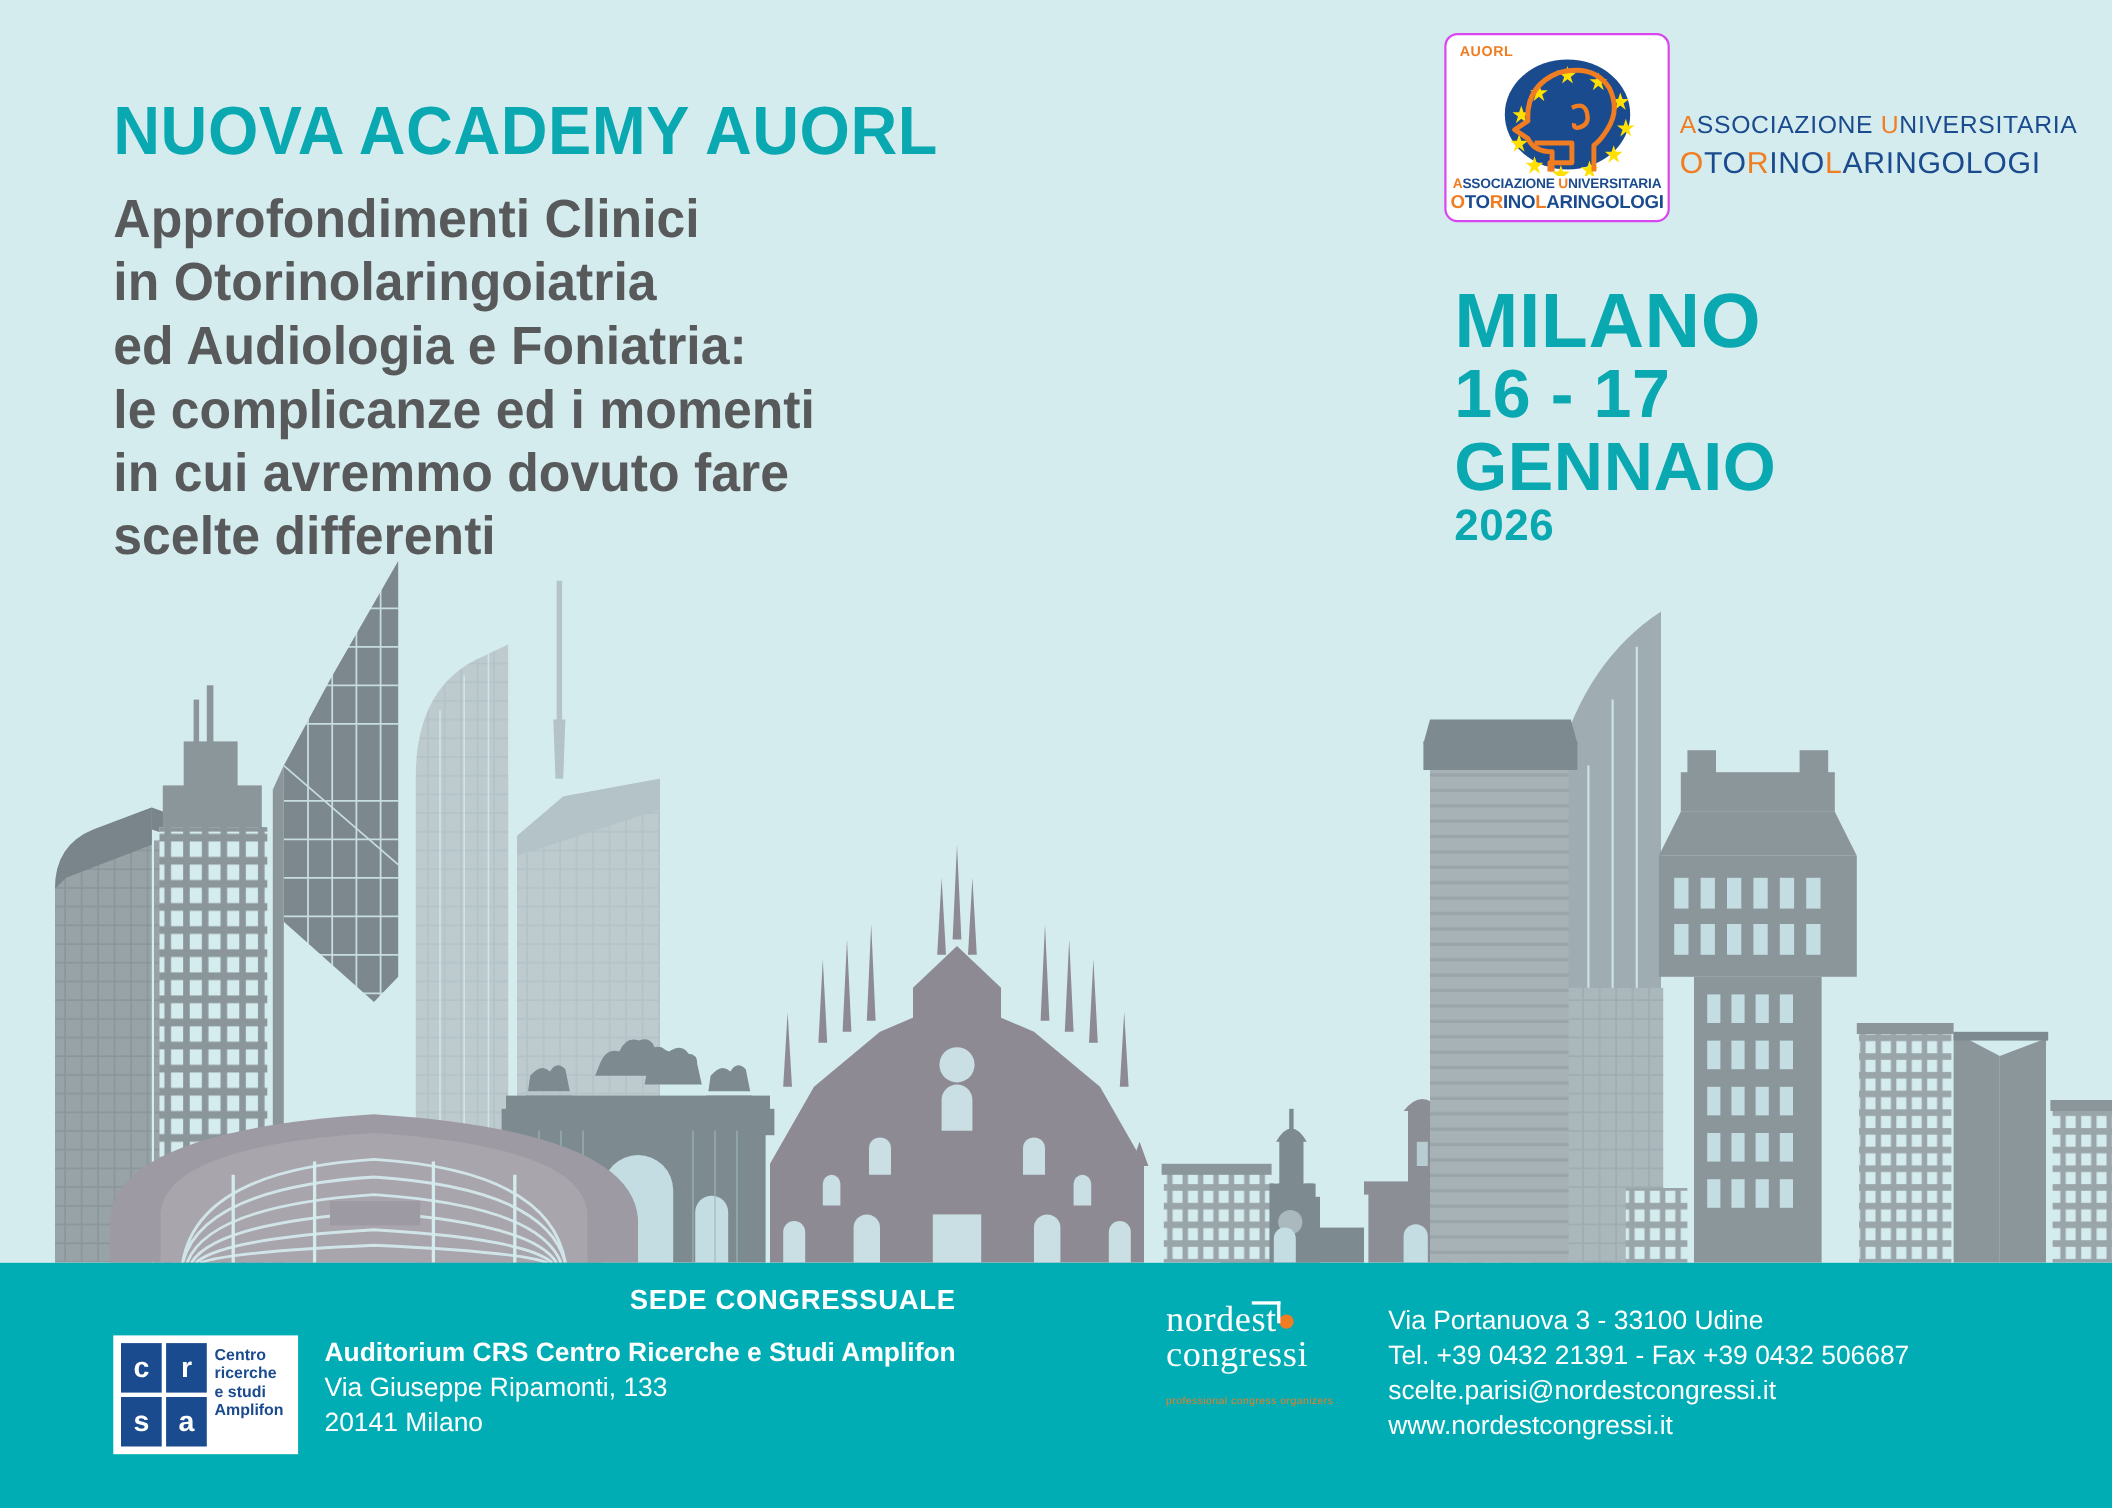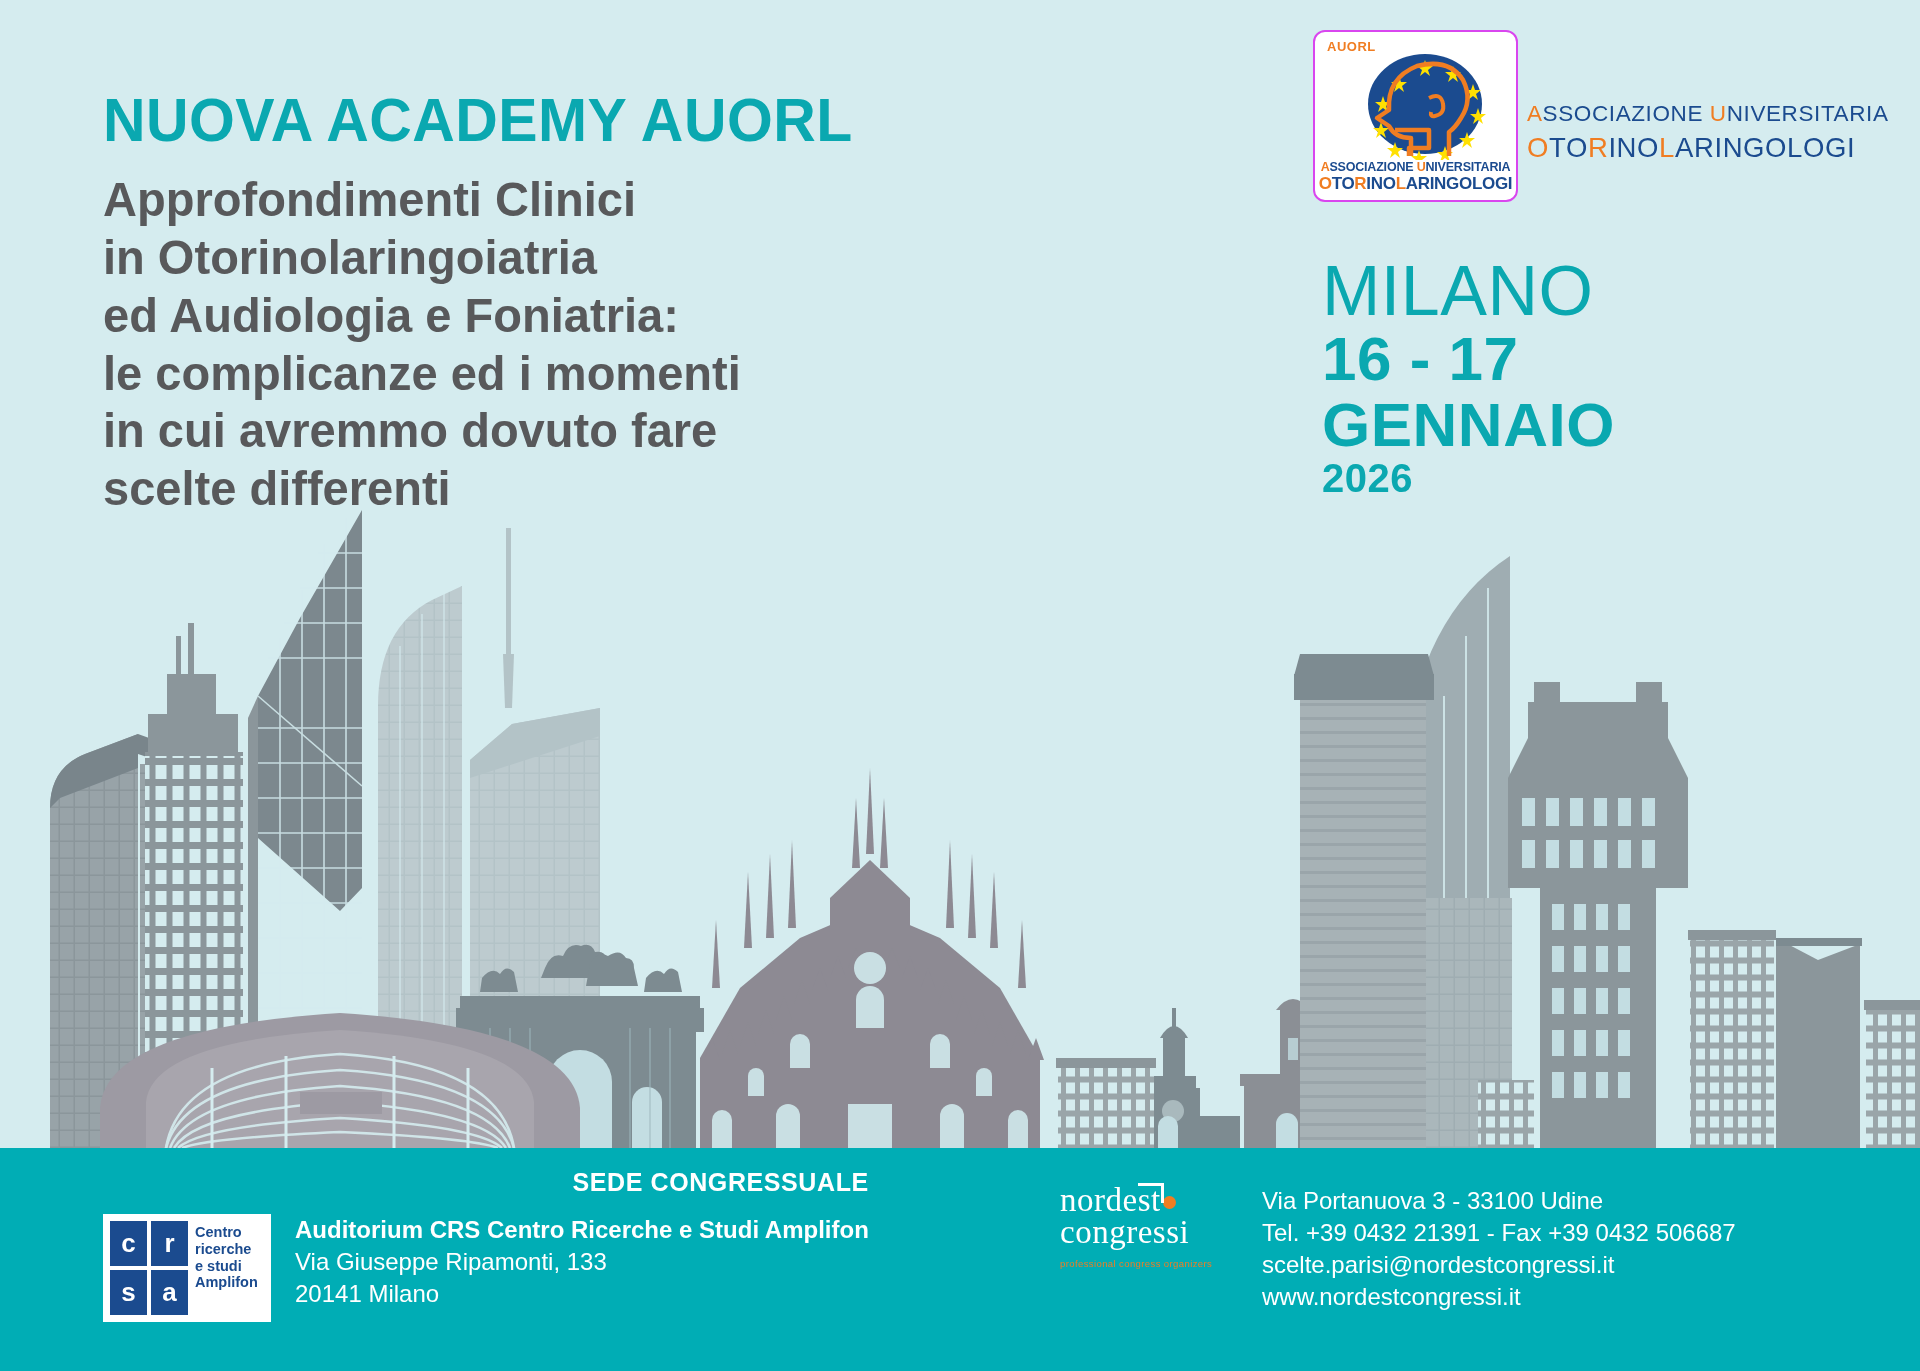--- a/index.html
+++ b/index.html
@@ -46,21 +46,21 @@
   .cl-orange { color:#f07d22; }
   .cl-blue { color:#1b4b8f; }
 
   
   .assoc-text { position:absolute; left:1527px; top:100px; }
   .assoc-l1 { font-size:22.5px; letter-spacing:0.6px; white-space:nowrap; line-height:1.25; }
   .assoc-l2 { font-size:27.5px; letter-spacing:0.6px; white-space:nowrap; line-height:1.25; margin-top:3px; }
 
   
   .date-block { position:absolute; left:1322px; top:258px; color:#0aa8b0; }
-  .date-city { font-size:70px; font-weight:normal; line-height:0.97; letter-spacing:0.5px; }
+  .date-city { font-size:70px; font-weight:bold; line-height:0.97; letter-spacing:0.5px; }
   .date-days { font-size:62px; font-weight:bold; line-height:1.06; letter-spacing:0.5px; }
   .date-month { font-size:62px; font-weight:bold; line-height:1.06; letter-spacing:0.5px; }
   .date-year { font-size:40px; font-weight:bold; line-height:1.06; letter-spacing:0.5px; }
 
   
   .skyline { position:absolute; left:0; bottom:223px; width:1920px; height:680px; }
 
   
   .footer {
     position:absolute; left:0; bottom:0; width:1920px; height:223px;
@@ -96,21 +96,21 @@
   
   .nec-logo { width:180px; height:108px; flex:none; margin-right:22px; position:relative; }
   .nec-l1 { font-size:33px; color:#ffffff; line-height:0.96; letter-spacing:0.5px;
             font-family:"Liberation Serif", serif; }
   .nec-l2 { font-size:33px; color:#ffffff; line-height:0.96; letter-spacing:0.5px;
             font-family:"Liberation Serif", serif; }
   .nec-dot {
     display:inline-block; width:13px; height:13px; border-radius:50%;
     background:#f07d22; vertical-align:2px; margin-left:2px;
   }
-  .nec-tag { font-size:9.5px; color:#f07d22; letter-spacing:0.4px; margin-top:10px; white-space:nowrap; }
+  .nec-tag { font-size:9.5px; color:#f07d22; letter-spacing:0.4px; margin-top:20px; white-space:nowrap; }
   .nec-bracket {
     position:absolute; left:78px; top:-2px; width:26px; height:20px;
     border-top:3px solid #ffffff; border-right:3px solid #ffffff;
   }
 </style>
 </head>
 <body>
 
 <div class="poster">
 

